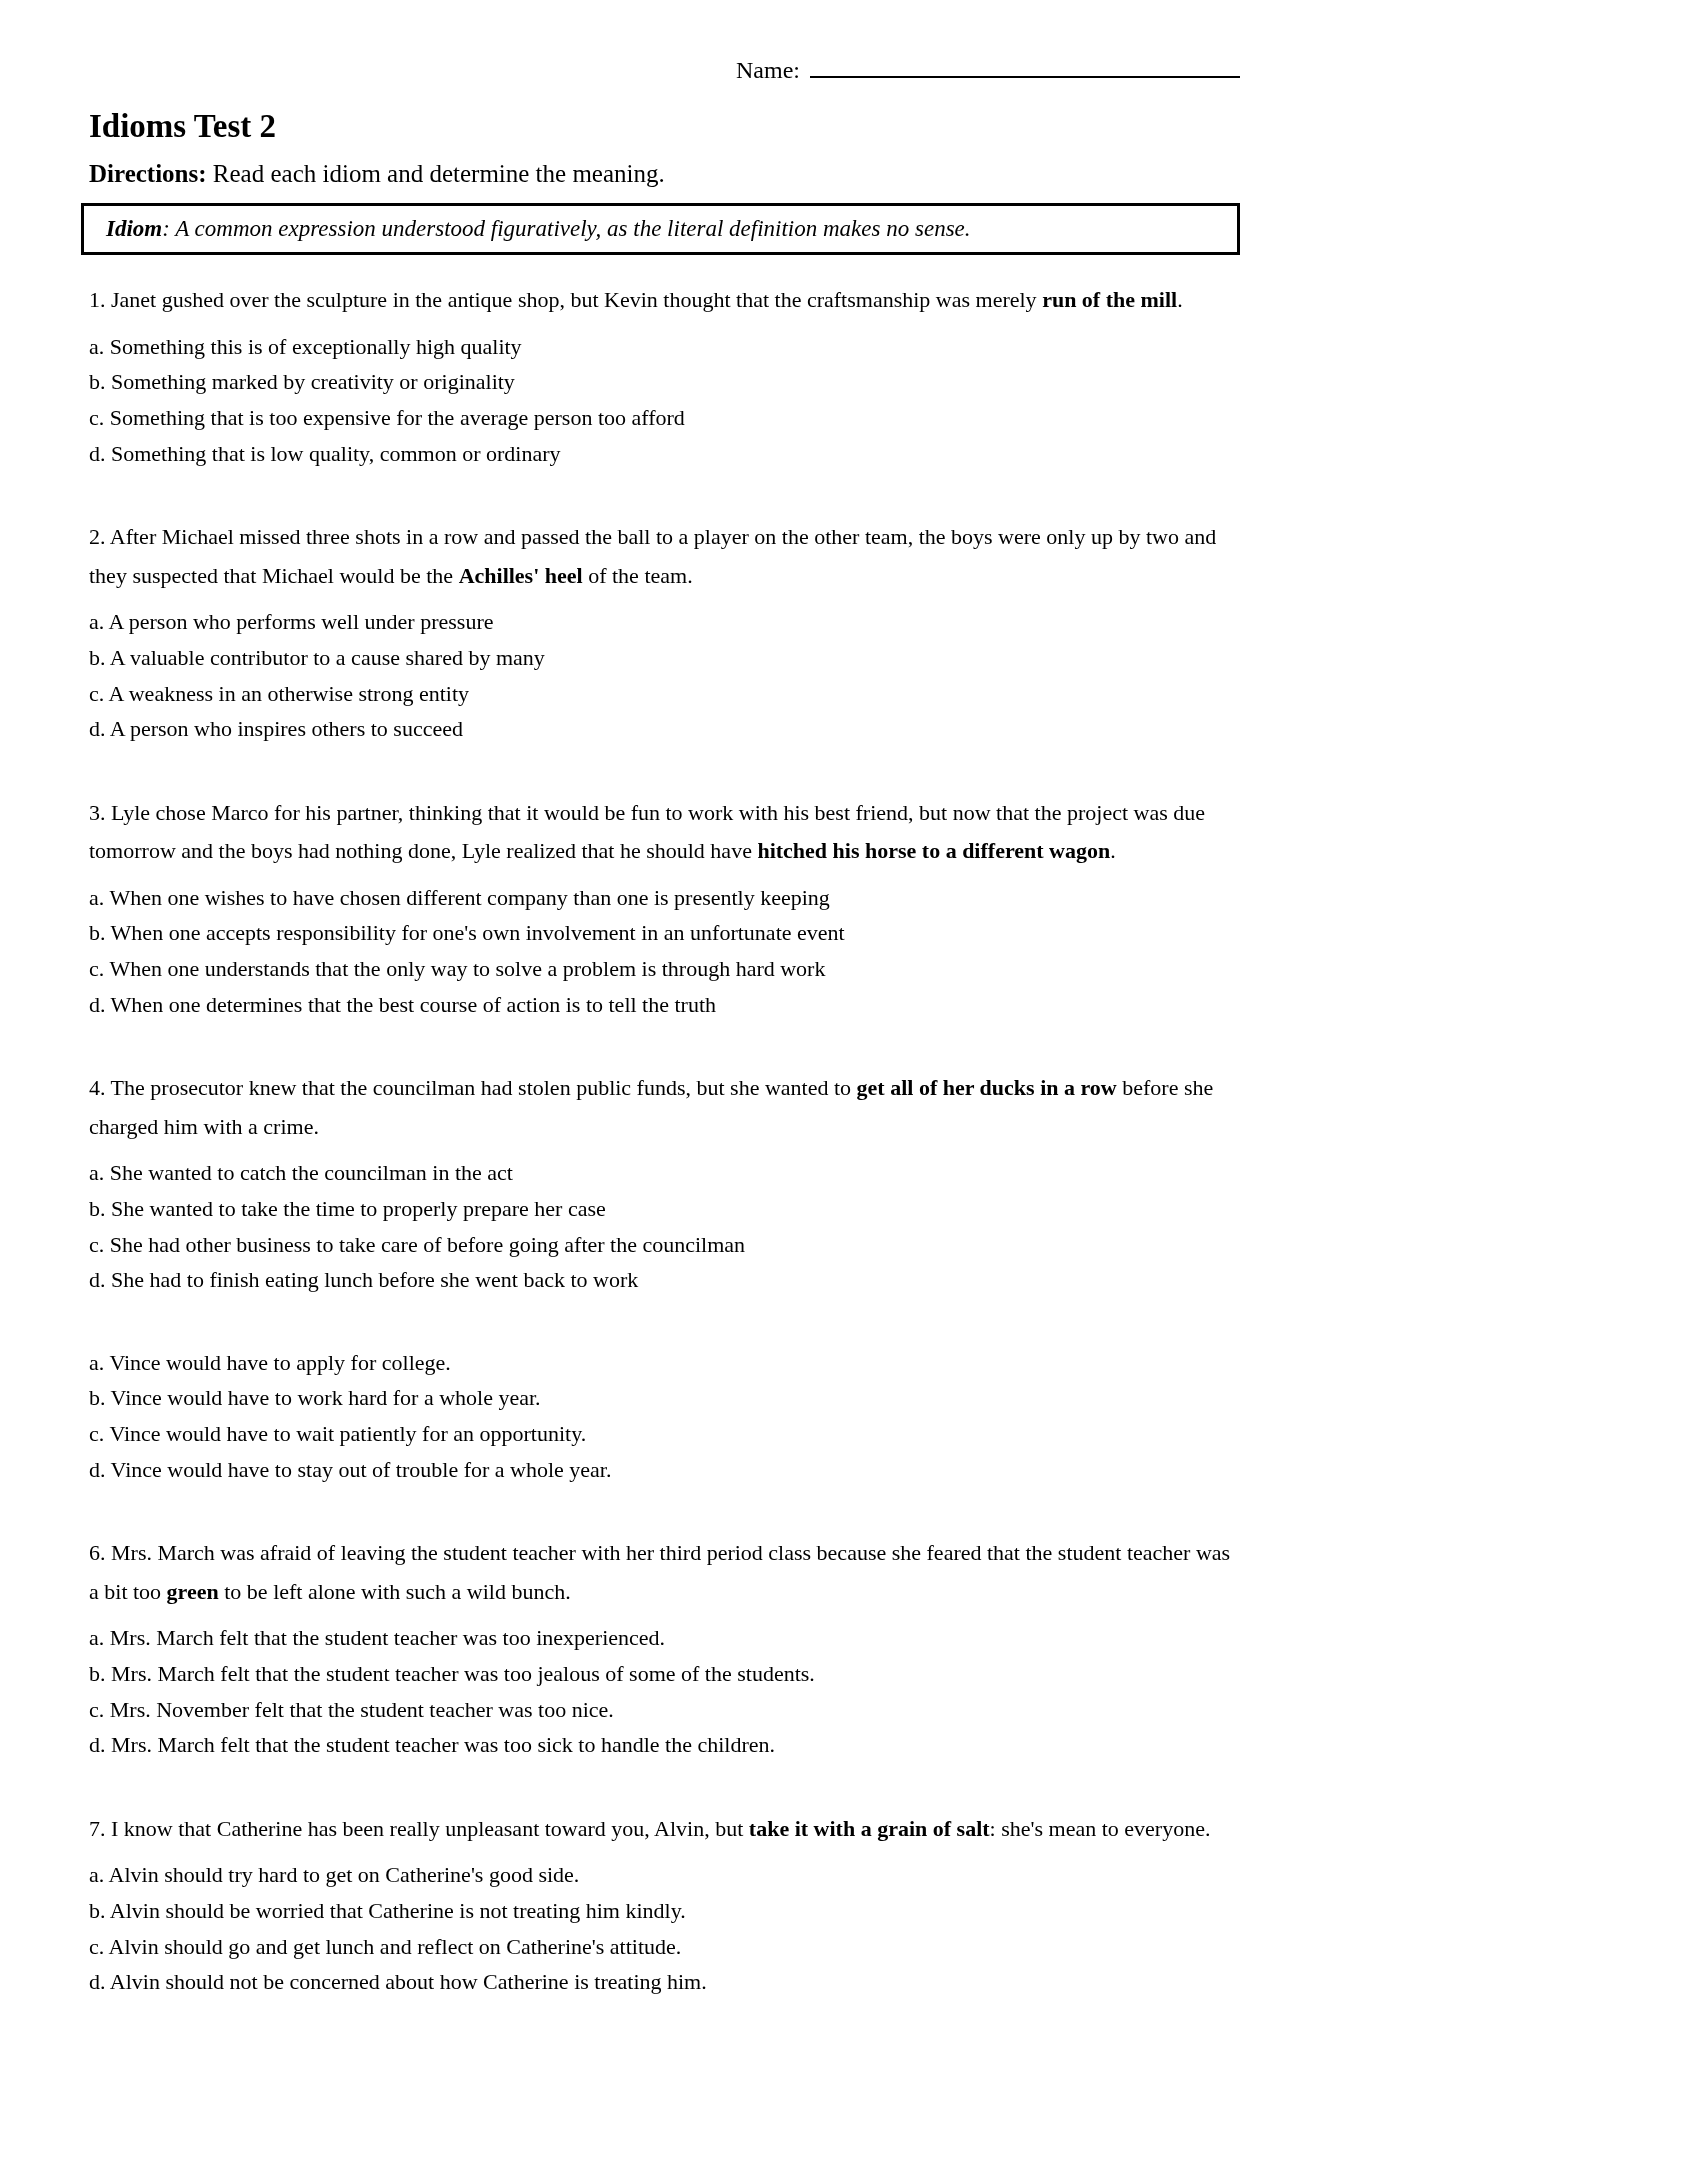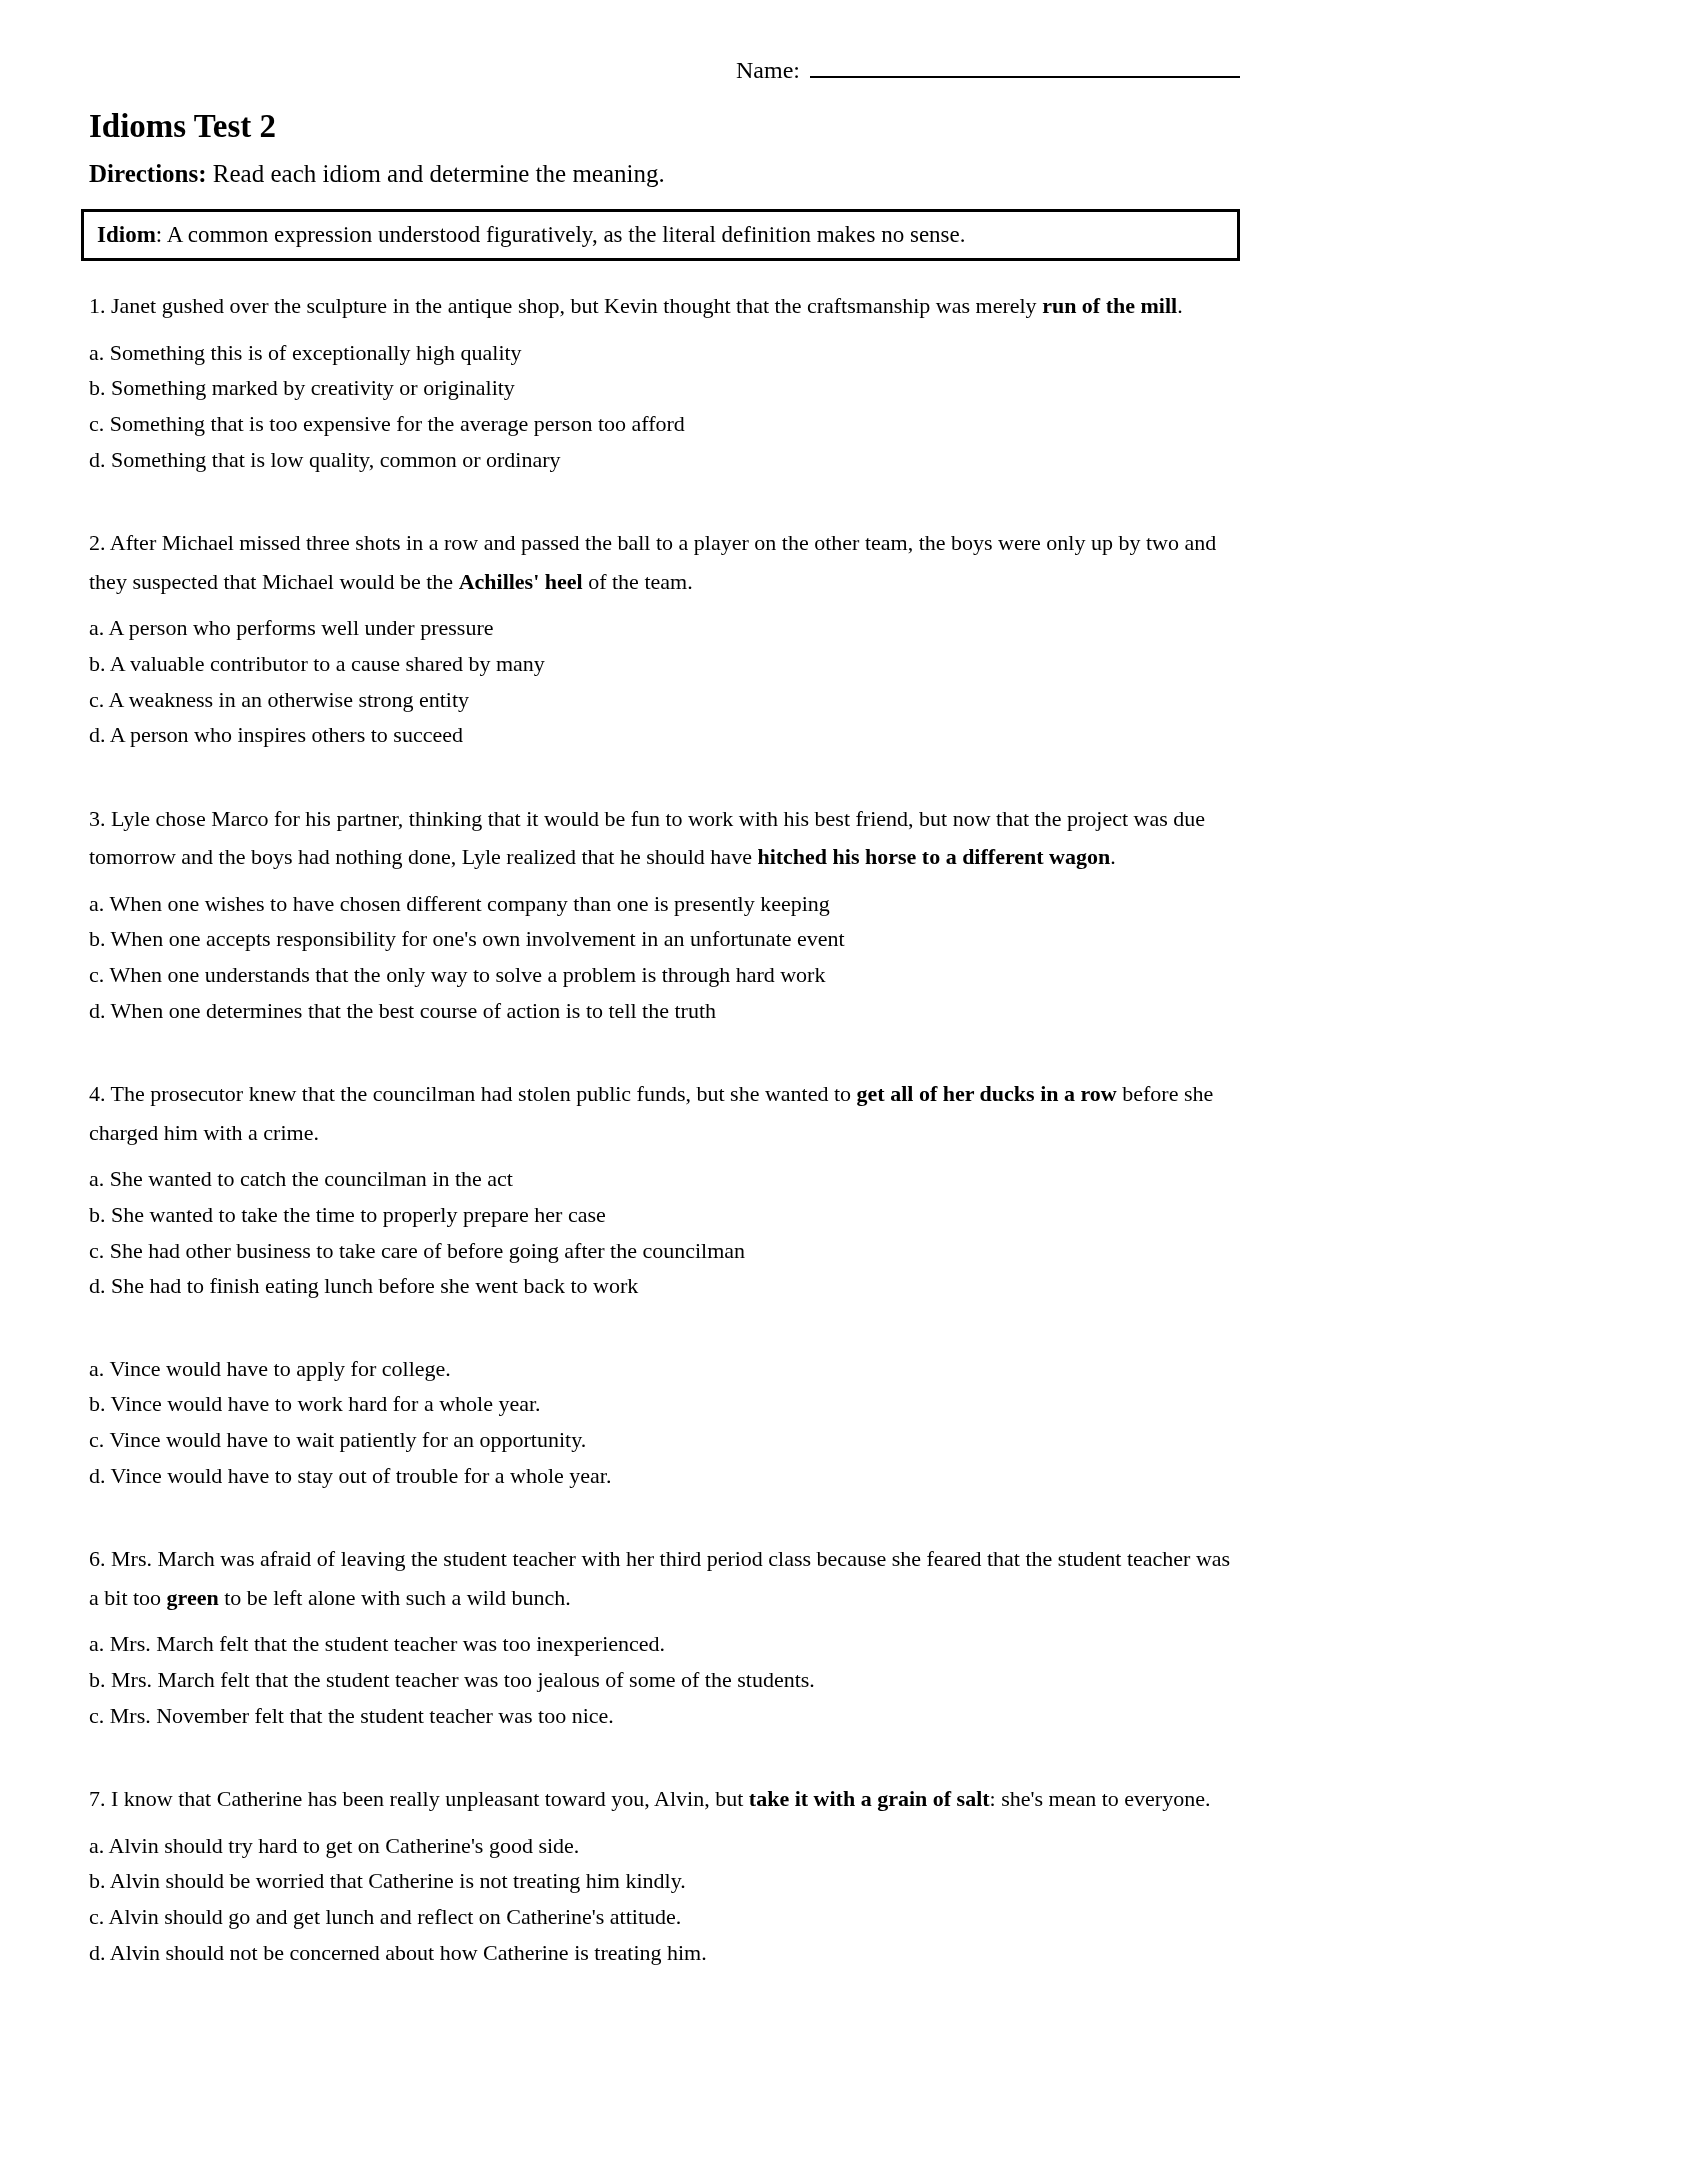--- a/index.html
+++ b/index.html
@@ -39,25 +39,26 @@
     font-size: 33px;
     font-weight: bold;
     line-height: 1.1;
   }
   .directions {
     margin: 16px 0 0 0;
     font-size: 25px;
   }
   .directions .bold-label { font-weight: bold; }
   .definition-box {
-    margin-top: 21px;
+    margin-top: 15px;
     border: 3px solid #000000;
-    padding: 10px 13px;
+    padding: 10px 22px;
     font-size: 23px;
     margin-left: -8px;
+    font-style: italic;
   }
   .definition-box .bold-label { font-weight: bold; }
   .questions {
     margin-top: 26px;
   }
   .question {
     margin-bottom: 47px;
   }
   .q-text {
     margin: 0 0 9px 0;
@@ -136,20 +137,21 @@
           <p class="option"><span>c. </span><span>Vince would have to wait patiently for an opportunity.</span></p>
           <p class="option"><span>d. </span><span>Vince would have to stay out of trouble for a whole year.</span></p>
         </div>
       </section>
       <section class="question">
         <p class="q-text"><span>6. </span><span>Mrs. March was afraid of leaving the student teacher with her third period class because she feared that the student teacher was a bit too </span><b>green</b><span> to be left alone with such a wild bunch.</span></p>
         <div class="options">
           <p class="option"><span>a. </span><span>Mrs. March felt that the student teacher was too inexperienced.</span></p>
           <p class="option"><span>b. </span><span>Mrs. March felt that the student teacher was too jealous of some of the students.</span></p>
           <p class="option"><span>c. </span><span>Mrs. November felt that the student teacher was too nice.</span></p>
+          <p class="option"><span>d. </span><span>Mrs. March felt that the student teacher was too sick to handle the children.</span></p>
         </div>
       </section>
       <section class="question">
         <p class="q-text"><span>7. </span><span>I know that Catherine has been really unpleasant toward you, Alvin, but </span><b>take it with a grain of salt</b><span>: she's mean to everyone.</span></p>
         <div class="options">
           <p class="option"><span>a. </span><span>Alvin should try hard to get on Catherine's good side.</span></p>
           <p class="option"><span>b. </span><span>Alvin should be worried that Catherine is not treating him kindly.</span></p>
           <p class="option"><span>c. </span><span>Alvin should go and get lunch and reflect on Catherine's attitude.</span></p>
           <p class="option"><span>d. </span><span>Alvin should not be concerned about how Catherine is treating him.</span></p>
         </div>

